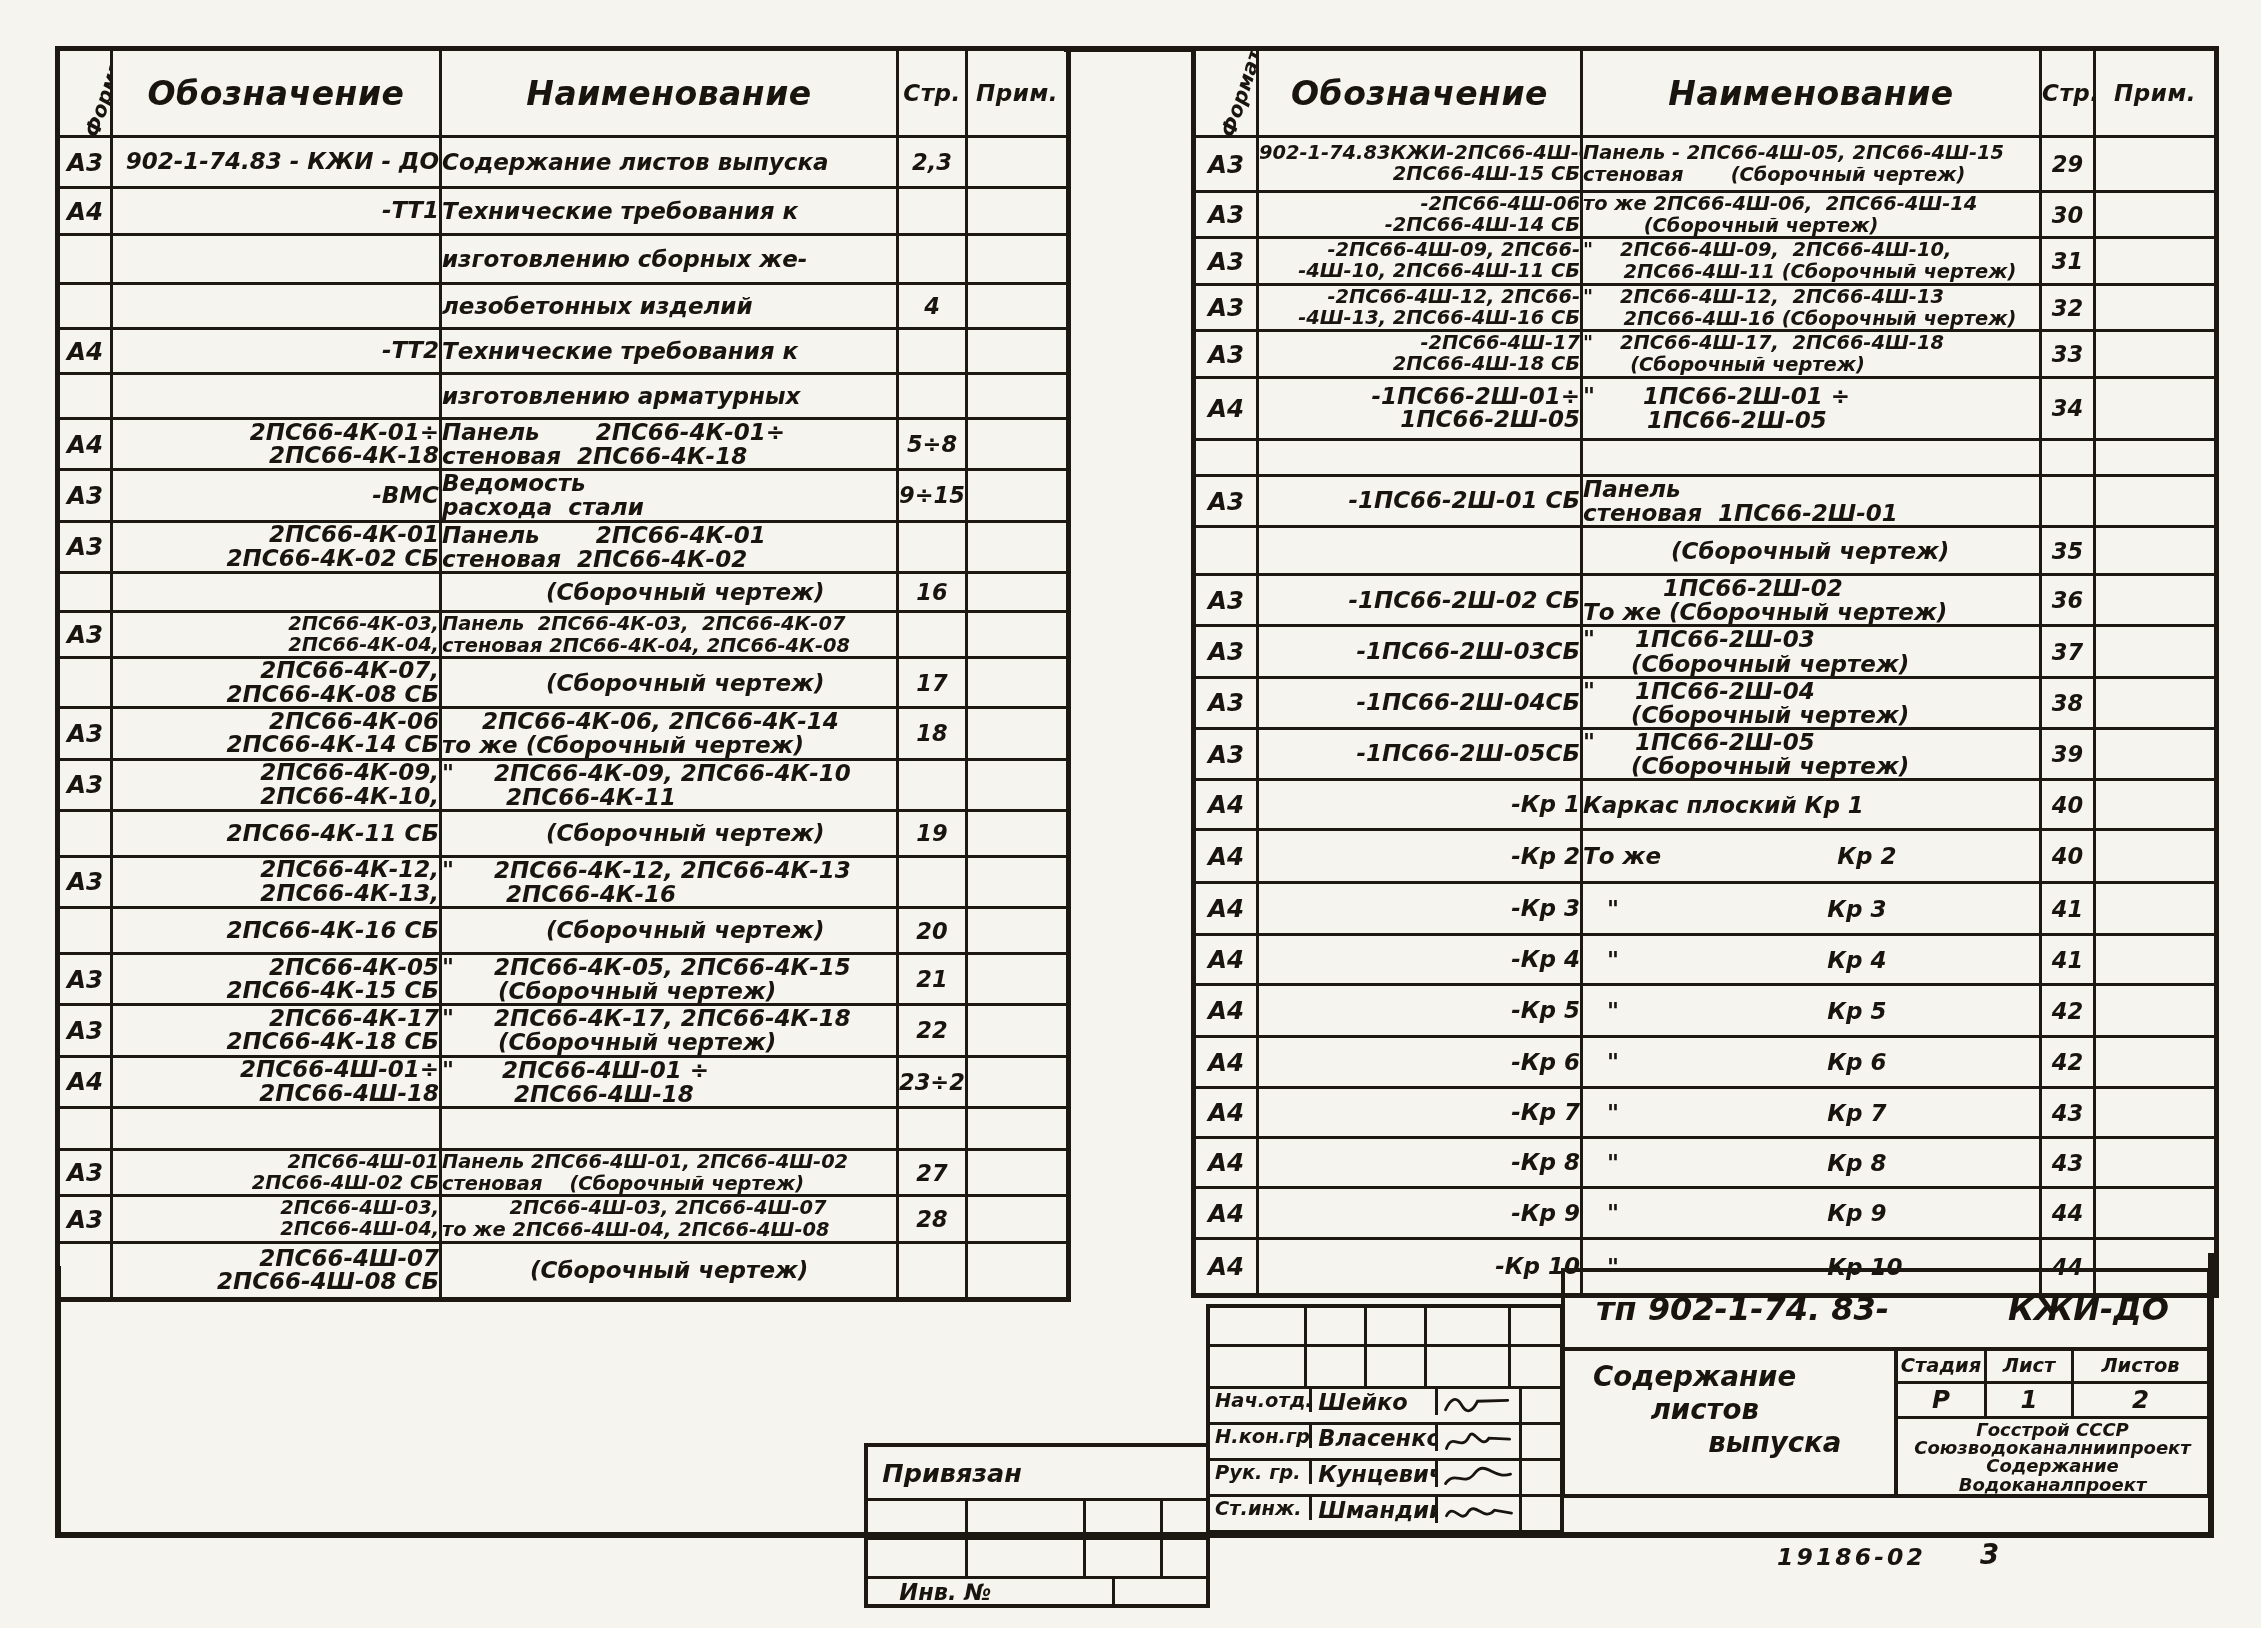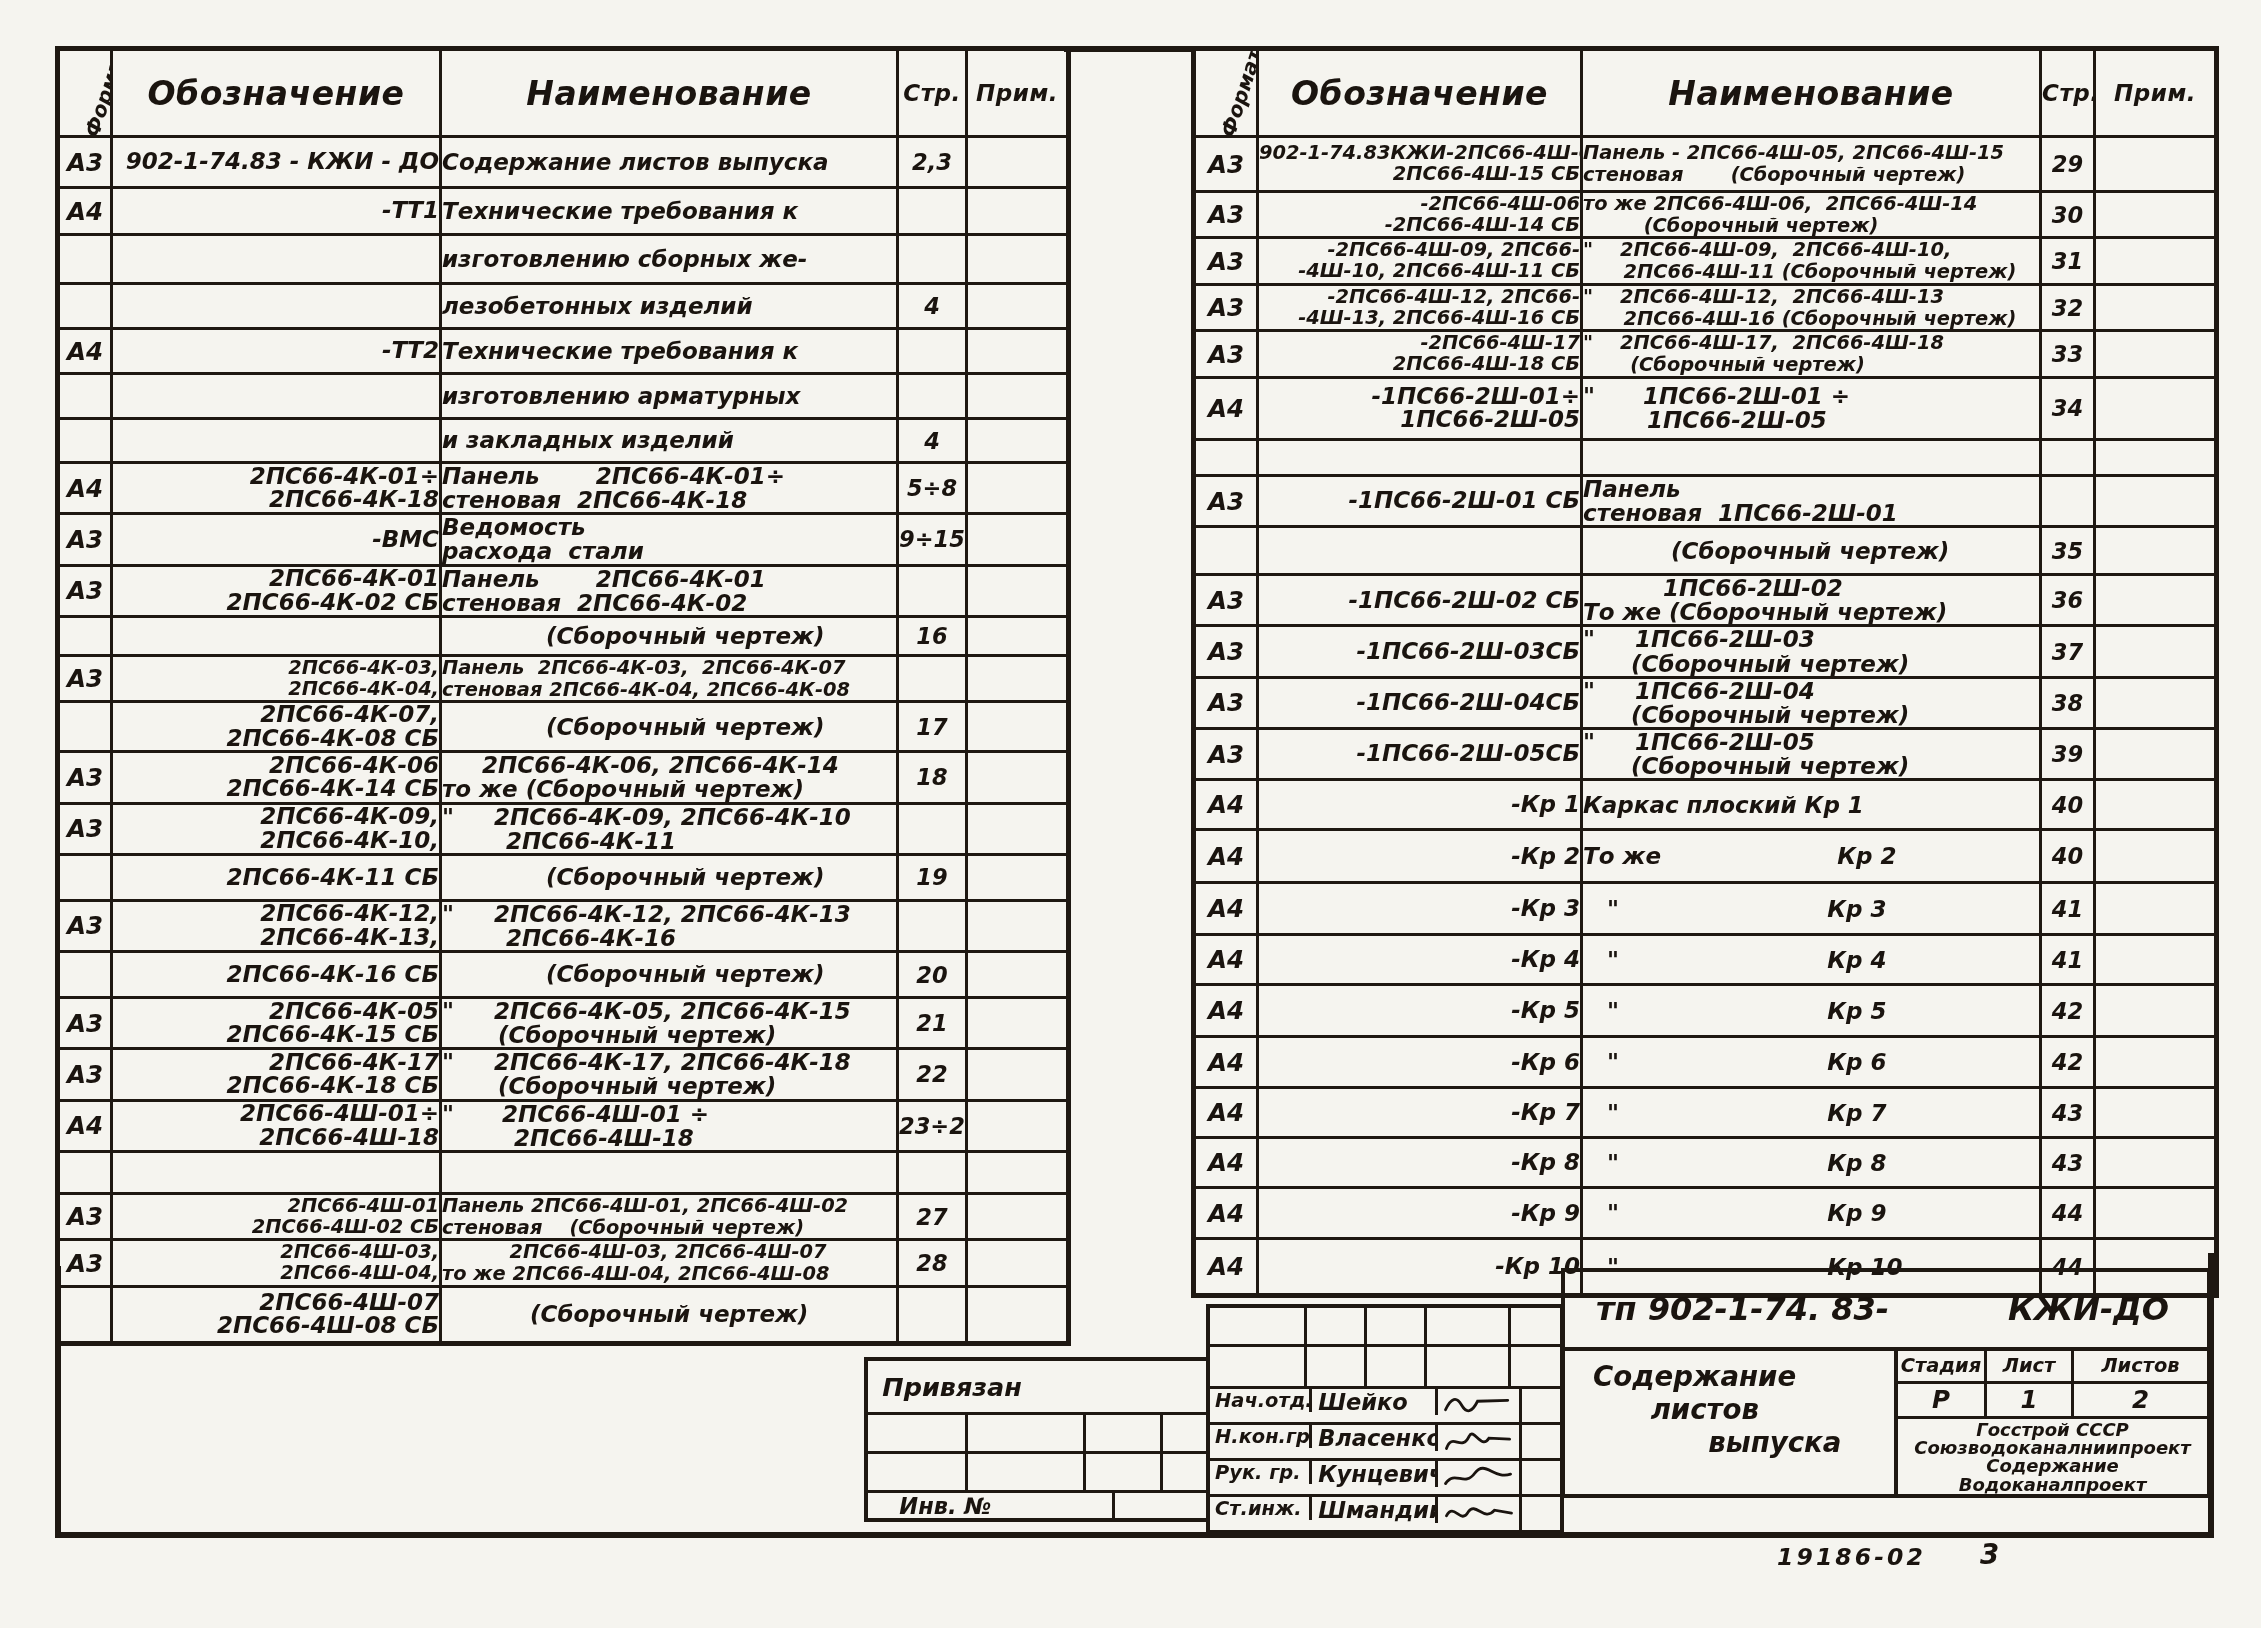--- a/index.html
+++ b/index.html
@@ -24,21 +24,21 @@
   td.f{text-align:center;font-size:24.5px;font-style:italic;font-weight:600;}
   td.d{text-align:right;padding-right:26.5px;white-space:pre;font-size:23px;line-height:1.02;font-style:italic;font-weight:600;}
   td.n{text-align:left;padding-left:13.3px;white-space:pre;font-size:23px;line-height:1.05;font-style:italic;font-weight:600;}
   td.p{text-align:center;font-size:22.5px;white-space:pre;font-style:italic;font-weight:600;}
   td.r{font-size:20.4px;}
   tr.dense td.d{font-size:19.4px;line-height:1.08;}
   tr.dense td.n{font-size:19.4px;line-height:1.12;}
   
   .seg{position:absolute;background:#1e1812;}
   
-  .tb-priv{position:absolute;left:864px;top:1357px;width:346px;height:165px;border:4.1px solid #1e1812;box-sizing:border-box;}
+  .tb-priv{position:absolute;left:864px;top:1443px;width:346px;height:165px;border:4.1px solid #1e1812;box-sizing:border-box;}
   .tb-priv .row1{height:51px;border-bottom:3.6px solid #1e1812;display:flex;align-items:center;padding-left:14.3px;font-size:25.5px;}
   .tb-priv .grid{height:36px;border-bottom:3.6px solid #1e1812;display:flex;}
   .tb-priv .grid .c{border-right:3.6px solid #1e1812;height:100%;}
   .tb-priv .c1{width:97px;} .tb-priv .c2{width:115px;} .tb-priv .c3{width:74px;} .tb-priv .c4{flex:1;border-right:none!important;}
   .tb-priv .rowlast{flex:1;display:flex;align-items:center;}
   .tb-priv .rowlast .lab{width:213px;padding-left:12.3px;font-size:22.5px;border-right:3.6px solid #1e1812;height:100%;display:flex;align-items:center;margin-left:19px;}
   .tb-sig{position:absolute;left:1206px;top:1304px;width:358px;height:230px;border:4.1px solid #1e1812;box-sizing:border-box;display:flex;flex-direction:column;}
   .tb-sig .tr{display:flex;border-bottom:3.6px solid #1e1812;}
   .tb-sig .tr:last-child{border-bottom:none;}
   .tb-sig .tr.e1{height:36px;} .tb-sig .tr.e2{height:39px;}
@@ -126,27 +126,20 @@
             <td class="d">-ТТ2</td>
             <td class="n">Технические требования к</td>
             <td class="p"></td>
             <td class="r"></td>
           </tr>
           <tr style="height: 45px;">
             <td class="f"></td>
             <td class="d"></td>
             <td class="n">изготовлению арматурных</td>
             <td class="p"></td>
-            <td class="r"></td>
-          </tr>
-          <tr style="height: 44px;">
-            <td class="f"></td>
-            <td class="d"></td>
-            <td class="n">и закладных изделий</td>
-            <td class="p">4</td>
             <td class="r"></td>
           </tr>
           <tr style="height: 47px;">
             <td class="f">А4</td>
             <td class="d">2ПС66-4К-01÷
 2ПС66-4К-18</td>
             <td class="n">Панель       2ПС66-4К-01÷
 стеновая  2ПС66-4К-18</td>
             <td class="p">5÷8</td>
             <td class="r"></td>

